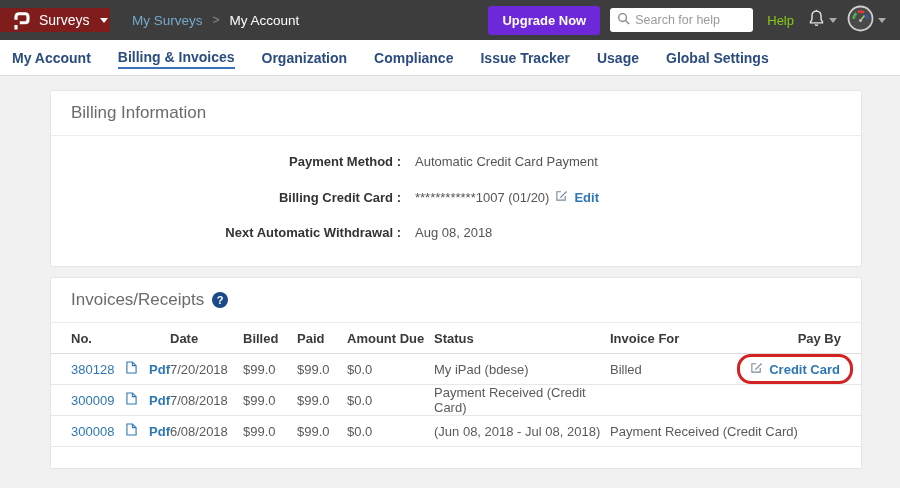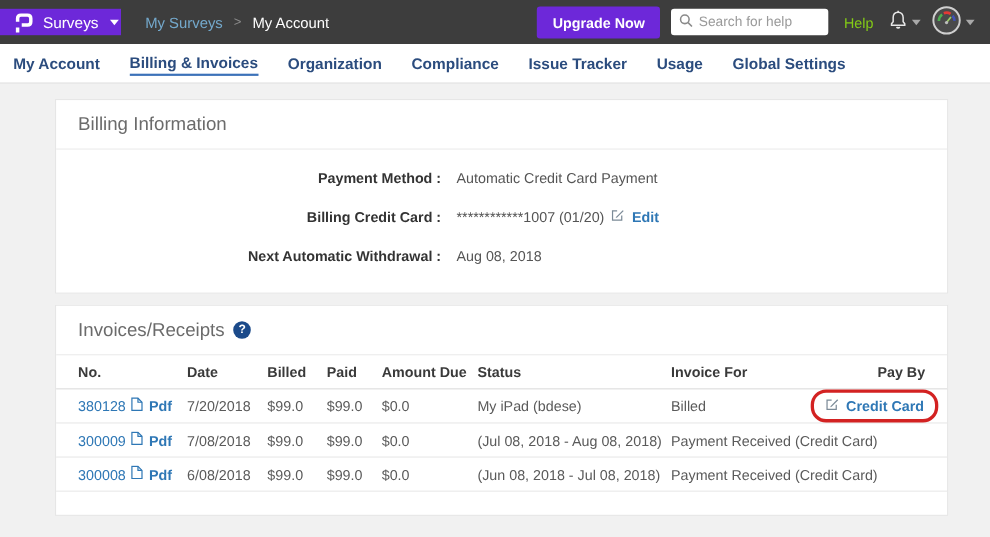--- a/index.html
+++ b/index.html
@@ -7,21 +7,21 @@
   body {
     font-family: "Liberation Sans", sans-serif;
     background: #f1f1f1;
     font-size: 13px;
     color: #555;
   }
 
   
   .topbar { height: 40px; background: #3d3d3d; display: flex; align-items: center; }
   .brand {
-    width: 110px; height: 24px; background: #6d28d9; color: #fff;
+    width: 110px; height: 24px; background: #7f1d1d; color: #fff;
     display: flex; align-items: center; gap: 8px; padding: 0 10px; cursor: pointer;
     flex: 0 0 auto;
   }
   .brand .logo-svg { display: block; }
   .brand-label { font-size: 14px; }
   .caret { width: 0; height: 0; border-left: 4px solid transparent; border-right: 4px solid transparent; border-top: 5px solid currentColor; display: inline-block; }
   .brand .caret { color: #fff; margin-left: 2px; }
 
   .breadcrumb { display: flex; align-items: center; gap: 10px; margin-left: 22px; font-size: 13.5px; }
   .breadcrumb .bc-parent { color: #74a9cc; cursor: pointer; }
@@ -85,21 +85,21 @@
 
   
   .tbl-row {
     display: grid;
     grid-template-columns: 99px 73px 54px 50px 87px 176px 1fr auto;
     align-items: center; padding: 0 20px;
   }
   .tbl-head { height: 31px; font-weight: 700; color: #3a3a3a; border-bottom: 1px solid #dcdcdc; }
   .tbl-data { height: 31px; border-bottom: 1px solid #e8e8e8; color: #5a5a5a; }
   .cell-pay { text-align: right; justify-self: end; }
-  .cell-no { display: flex; align-items: center; gap: 5px; }
+  .cell-no { display: flex; align-items: center; gap: 5px; justify-content: space-between; }
   .icon-pdf { color: #2e77b5; display: inline-block; }
   .tbl-footer { height: 21px; }
 
   .annotation {
     display: inline-flex; align-items: center; gap: 6px;
     border: 3px solid #d32222; border-radius: 14px; padding: 4px 10px;
     margin: -5px -12px -5px 0; background: #fff;
   }
 </style>
 </head>
@@ -261,21 +261,20 @@
             <path d="M1 1 H7 L11 5 V13 H1 Z" fill="none" stroke="currentColor" stroke-width="1.2"></path>
             <path d="M7 1 V5 H11" fill="none" stroke="currentColor" stroke-width="1.2"></path>
           </svg>
         </span>
         <a class="link bold">Pdf</a>
       </span>
       <span>7/08/2018</span>
       <span>$99.0</span>
       <span>$99.0</span>
       <span>$0.0</span>
-      <span>(Jul 08, 2018 - Aug 08, 2018)</span>
       <span>Payment Received (Credit Card)</span>
       <span class="cell-pay"></span>
     </div>
 
     <div class="tbl-row tbl-data">
       <span class="cell-no">
         <a class="link">300008</a>
         <span class="icon-pdf">
           <svg width="11" height="13" viewBox="0 0 12 14">
             <path d="M1 1 H7 L11 5 V13 H1 Z" fill="none" stroke="currentColor" stroke-width="1.2"></path>

